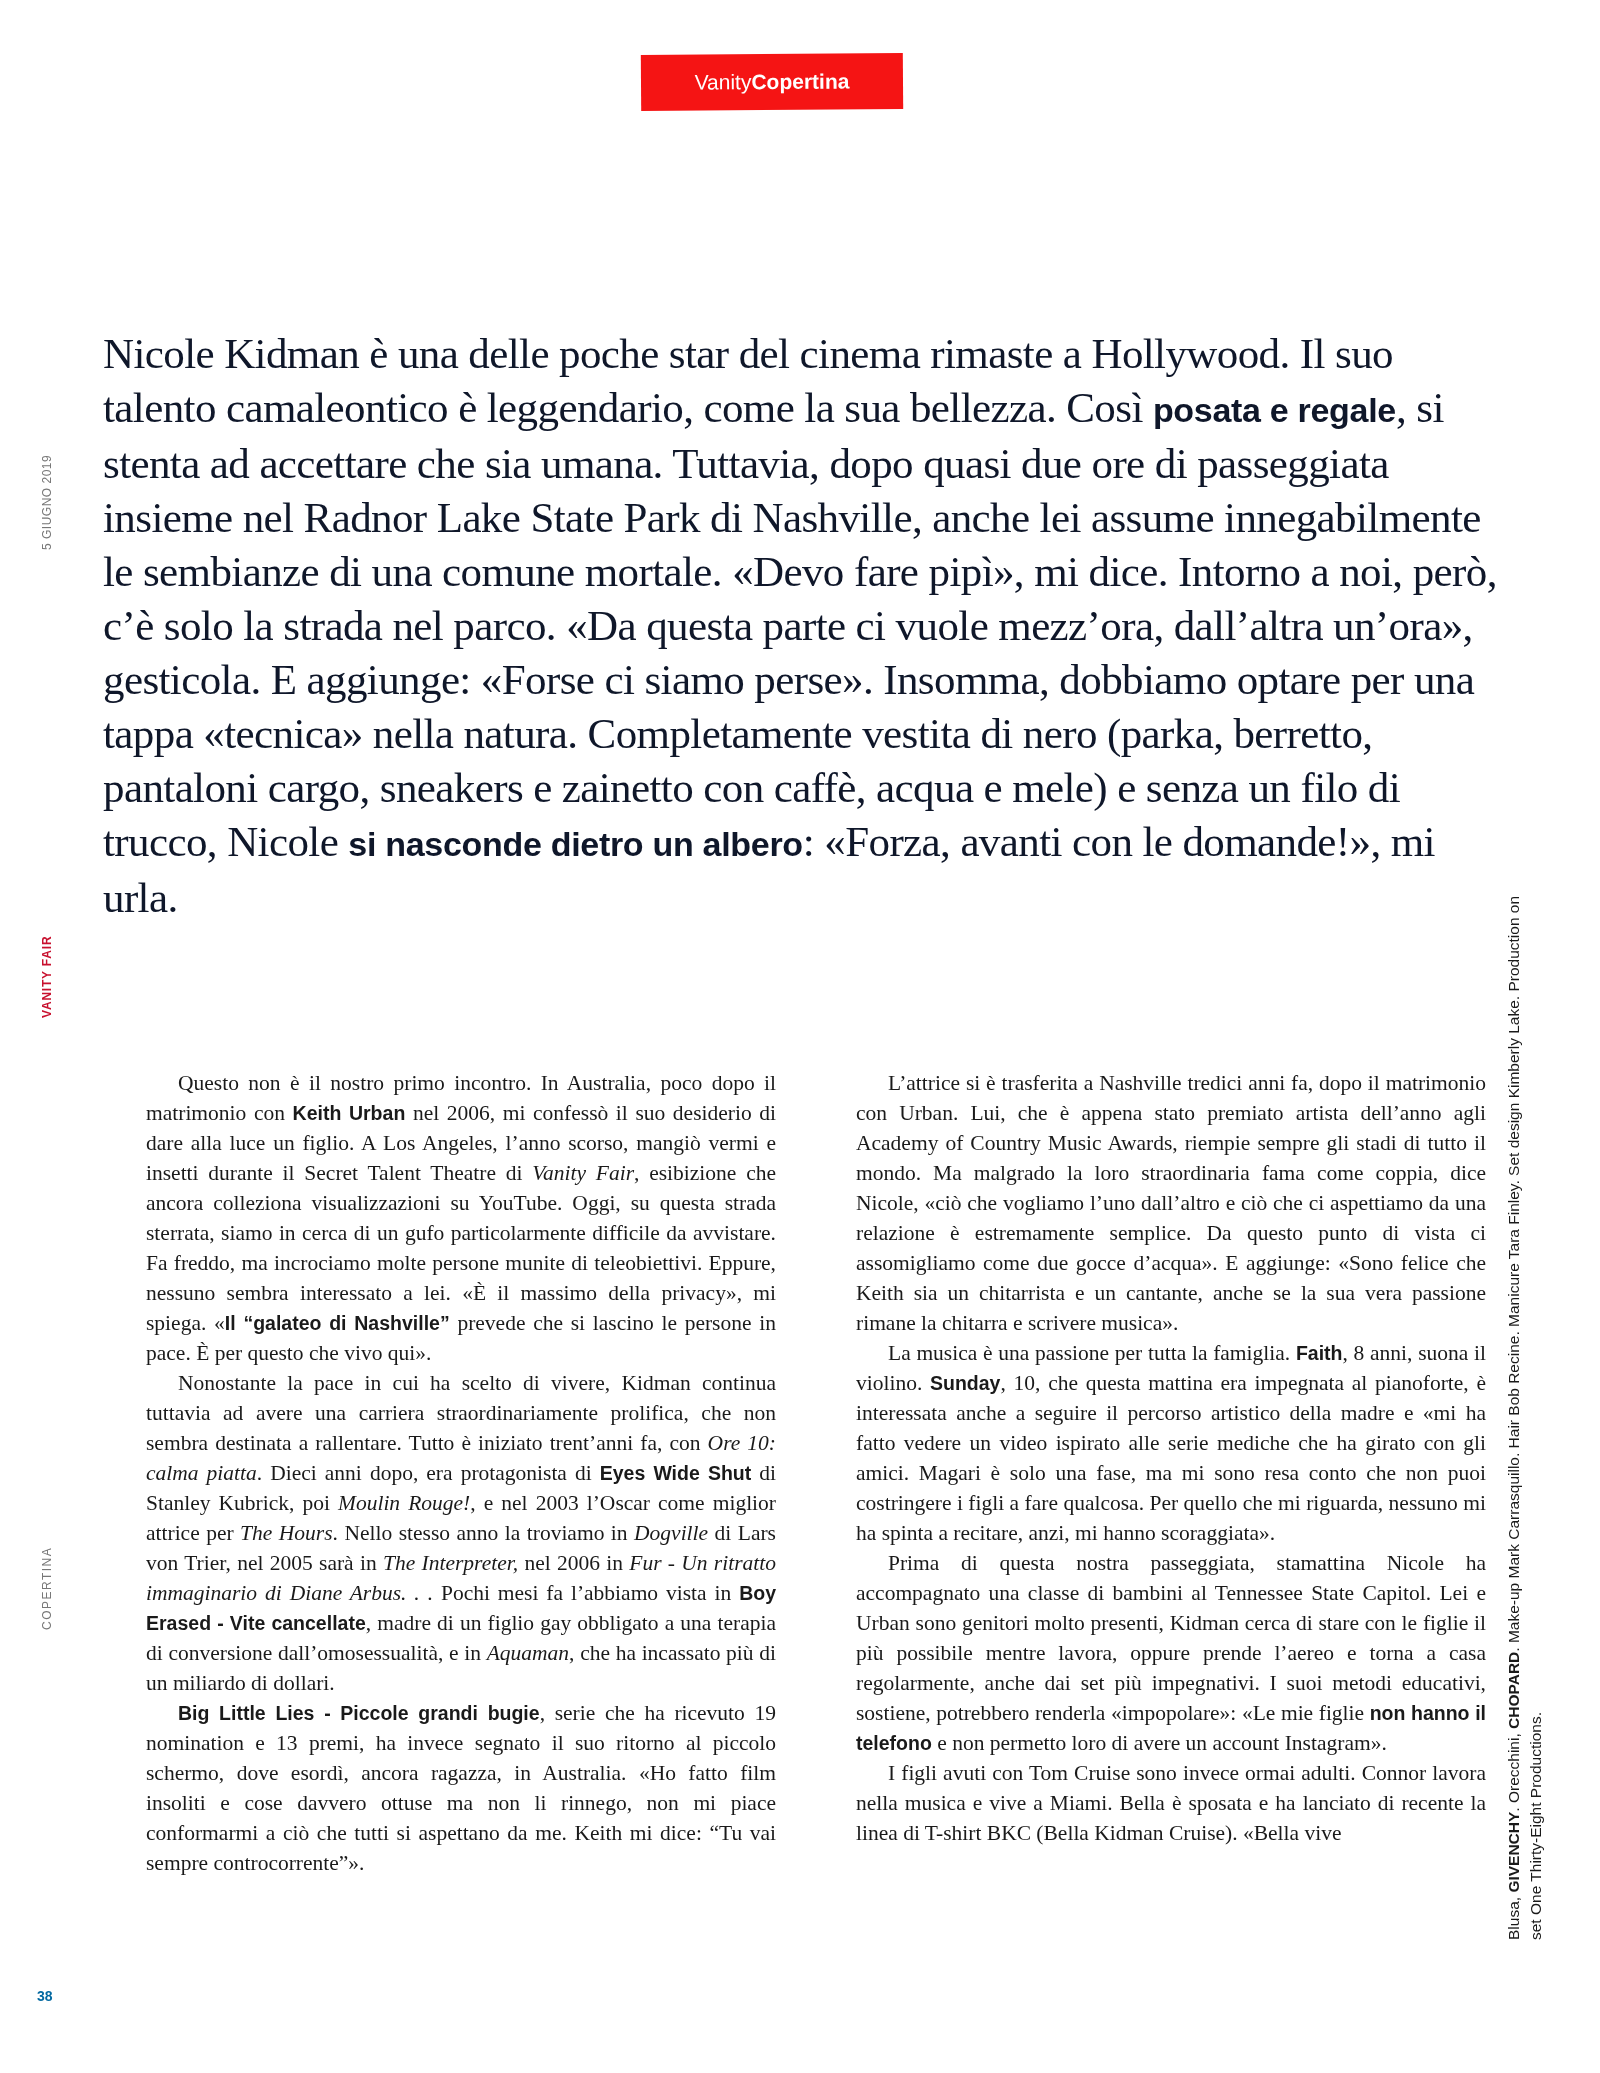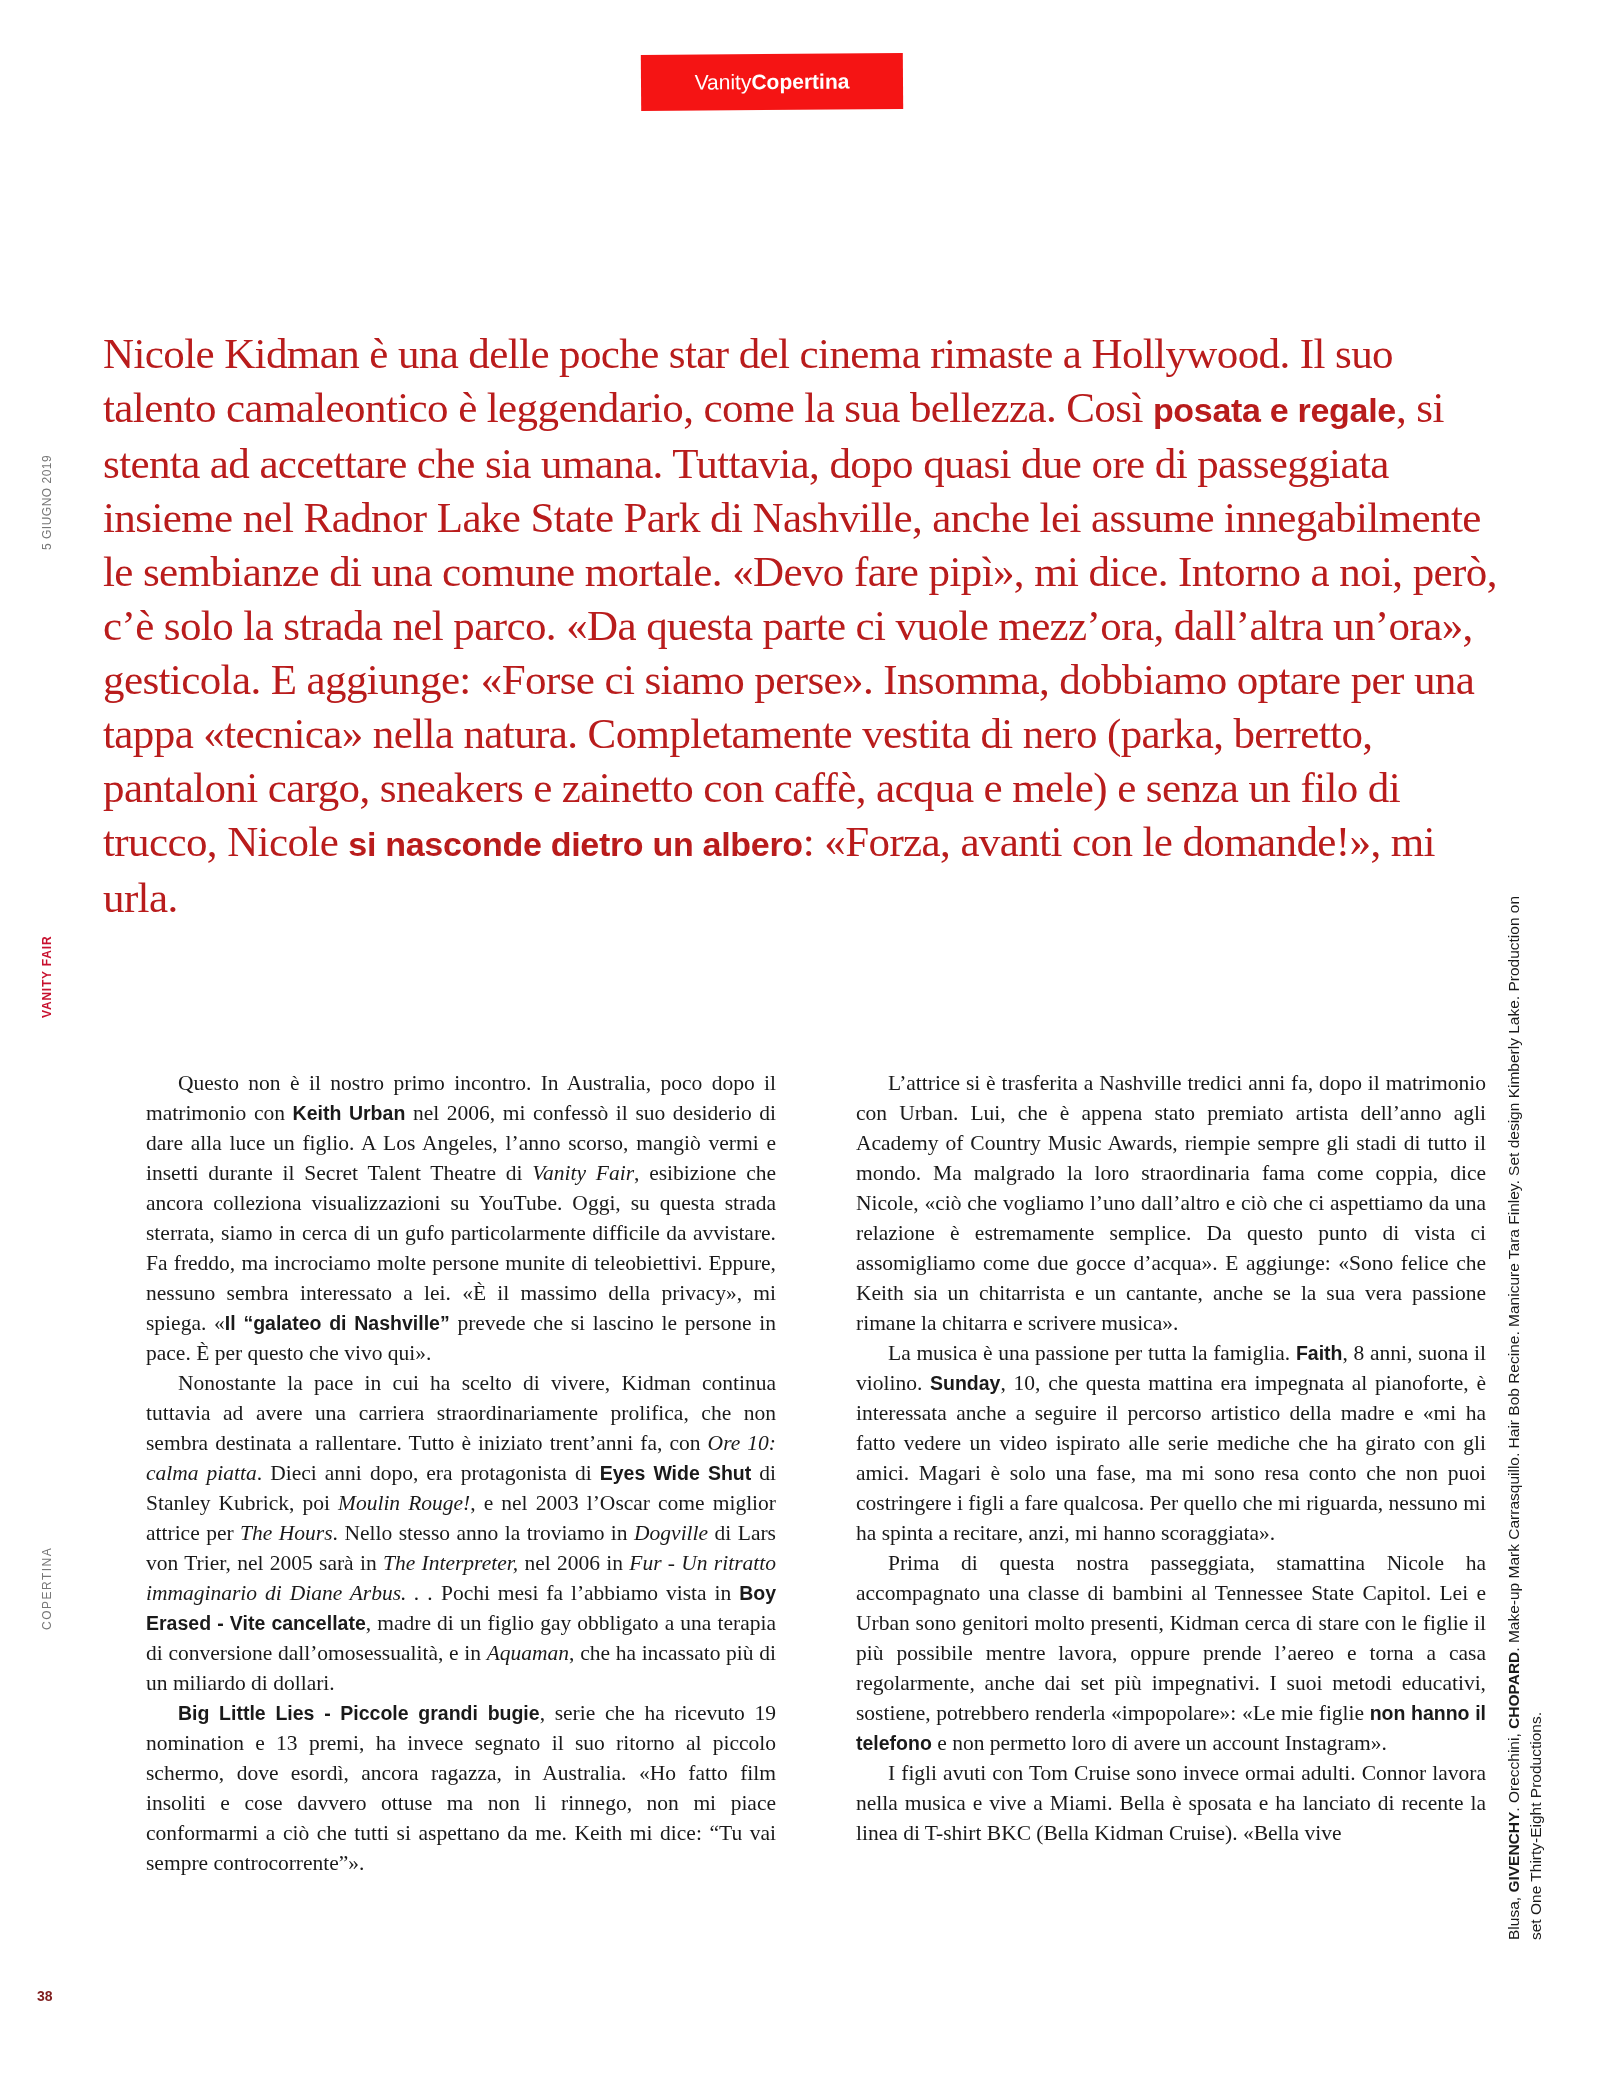--- a/index.html
+++ b/index.html
@@ -26,40 +26,40 @@
     .credits {
       position: absolute; left: 1503px; top: 1940px; width: 1060px;
       transform-origin: left top; transform: rotate(-90deg);
       font-family: "Liberation Sans", sans-serif; font-size: 15.5px; line-height: 22px; color: #1a1a1a;
     }
     .credits b { font-weight: bold; }
 
     .intro {
       position: absolute; left: 103px; top: 327px; width: 1400px;
       font-family: "Liberation Serif", serif; font-size: 43px; line-height: 54px;
-      letter-spacing: -0.6px; color: #b91c1c;
+      letter-spacing: -0.6px; color: #0f172a;
     }
     .intro .sans { font-family: "Liberation Sans", sans-serif; font-weight: bold; font-size: 34px; letter-spacing: -0.3px; }
 
     .columns {
       position: absolute; top: 1068px; left: 133px; width: 1340px;
       display: flex; justify-content: space-between; margin-left: 13px;
     }
     .col {
       width: 630px;
       font-family: "Liberation Serif", serif; font-size: 21.5px; line-height: 30px;
       text-align: justify; hyphens: manual; color: #1a1a1a;
     }
     .col p { margin: 0; text-indent: 32px; }
     .col .sans { font-family: "Liberation Sans", sans-serif; font-weight: bold; font-size: 19.5px; }
     .col i { font-style: italic; }
 
     .page-number {
       position: absolute; left: 37px; top: 1988px;
-      font-family: "Liberation Sans", sans-serif; font-weight: bold; font-size: 14px; color: #7f1d1d;
+      font-family: "Liberation Sans", sans-serif; font-weight: bold; font-size: 14px; color: #0369a1;
     }
   </style>
 </head>
 <body>
 
 <div class="badge" style="background: rgb(245, 20, 20);">
   <span class="light">Vanity</span>
     <span class="bold">Copertina</span>
 </div>
 

